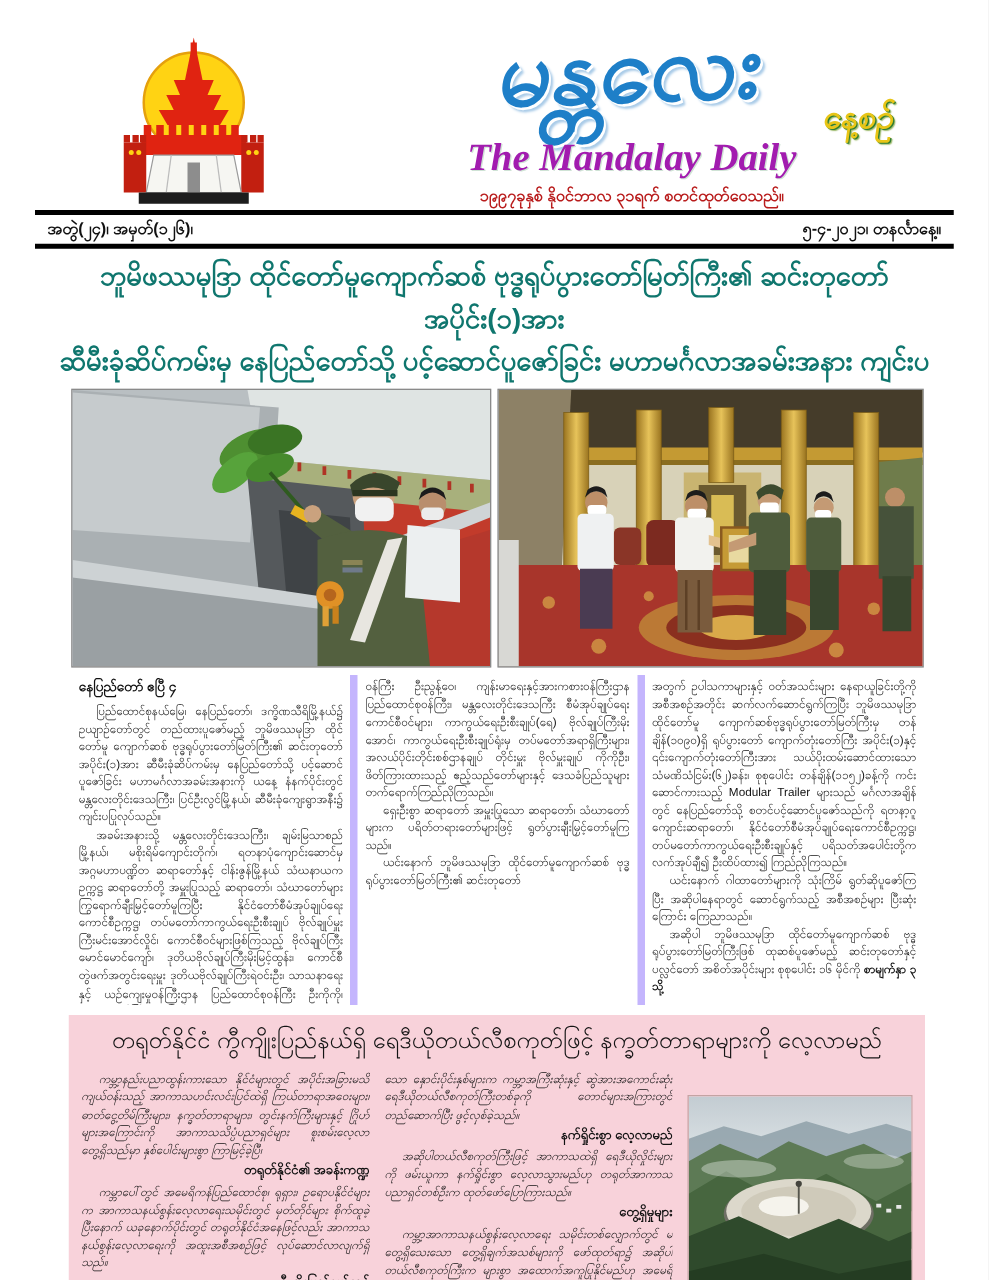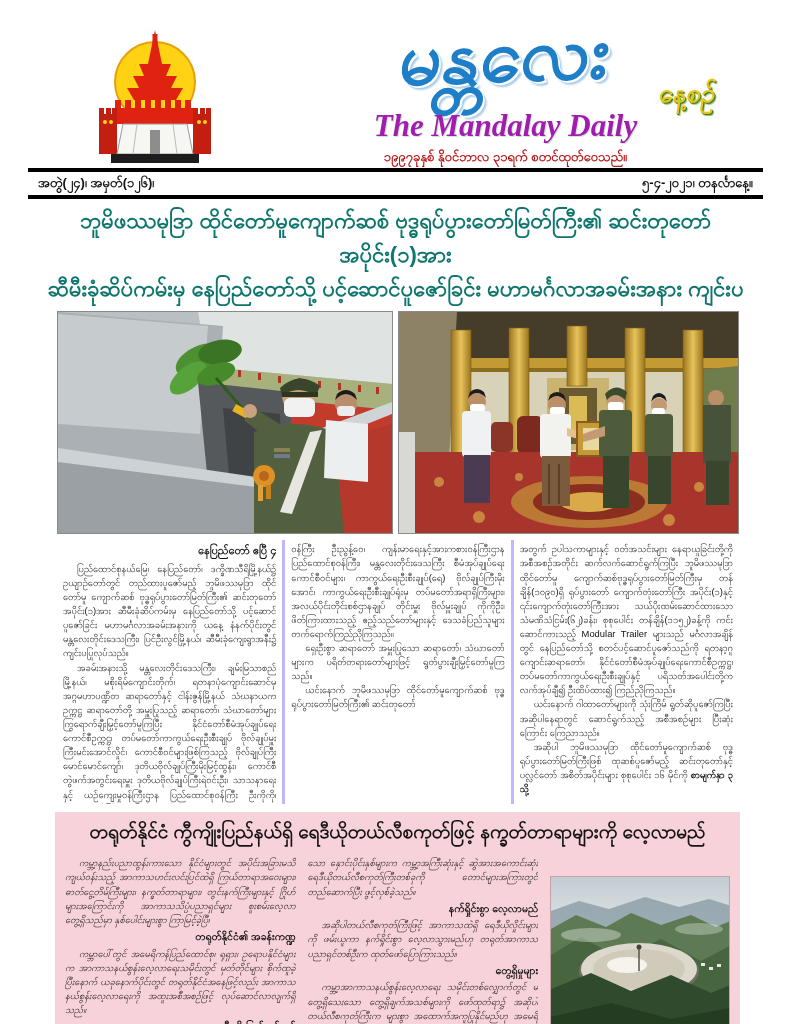--- a/index.html
+++ b/index.html
@@ -31,30 +31,30 @@
       line-height:1.55;color:#0f766e;}
   .photos{margin:5px 52px 0 57px;display:flex;gap:5px;height:223px;}
   .photos figure{margin:0;border:1px solid #8a8a8a;background:#ccc;overflow:hidden;}
   .photo-left{width:334px;}
   .photo-right{width:340px;}
   .photos svg{display:block;}
 
   .columns{margin:6px 52px 0 57px;height:264px;display:flex;overflow:hidden;
       font-size:9.4px;line-height:1.5;text-align:justify;}
   .col{flex:1;padding:2px 6px 0;overflow:hidden;}
-  .col + .col{border-left:3px solid #c4b5fd;}
-  .dateline{text-align:right;font-weight:bold;font-size:11px;margin:0 0 3px;}
+  .col + .col{border-left:6px solid #c4b5fd;}
+  .dateline{text-align:left;font-weight:bold;font-size:11px;margin:0 0 3px;}
   .columns p{margin:0;text-indent:14px;}
   .columns p.noindent{text-indent:0;}
   .cont{font-weight:bold;}
 
   
   .pink{margin:8px 51px 0 55px;height:232px;background:#f8d2da;padding:5px 10px 6px;
       box-sizing:border-box;overflow:hidden;}
-  .pink h2{text-align:center;font-size:19px;font-weight:bold;margin:2px 0 9px;color:#141414;}
+  .pink h2{text-align:center;font-size:19px;font-weight:normal;margin:2px 0 9px;color:#141414;}
   .pink-body{display:flex;gap:12px;}
   .pink-col{width:241px;font-size:9.4px;line-height:1.5;text-align:justify;overflow:hidden;height:184px;}
   .pink-col p{margin:0;text-indent:14px;font-style:italic;}
   .pink-col p.noindent{text-indent:0;}
   .pink-sub{text-align:right;font-weight:bold;font-size:10.5px;margin:2px 0;}
   .pink-photo{width:186px;height:168px;margin-top:20px;border:1px solid #c4a3a3;overflow:hidden;}
 </style>
 </head>
 <body>
 

